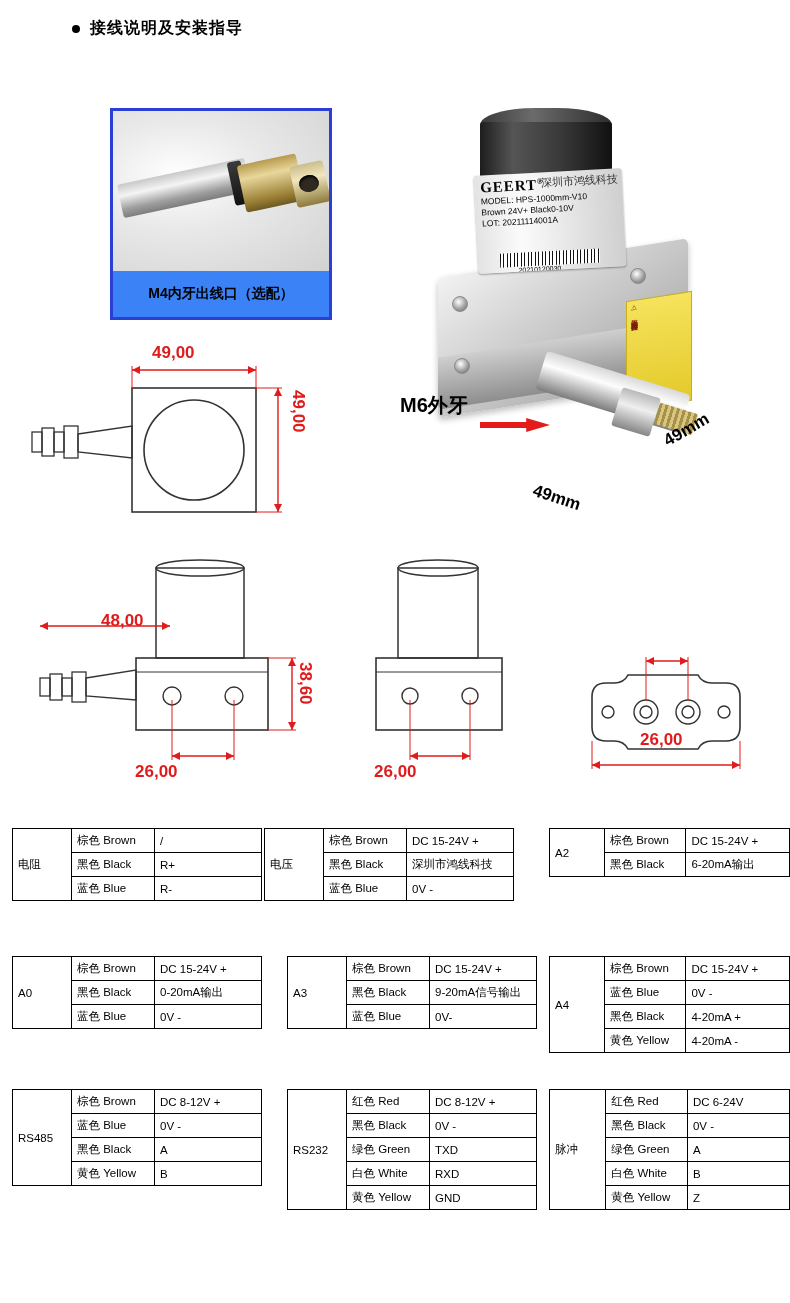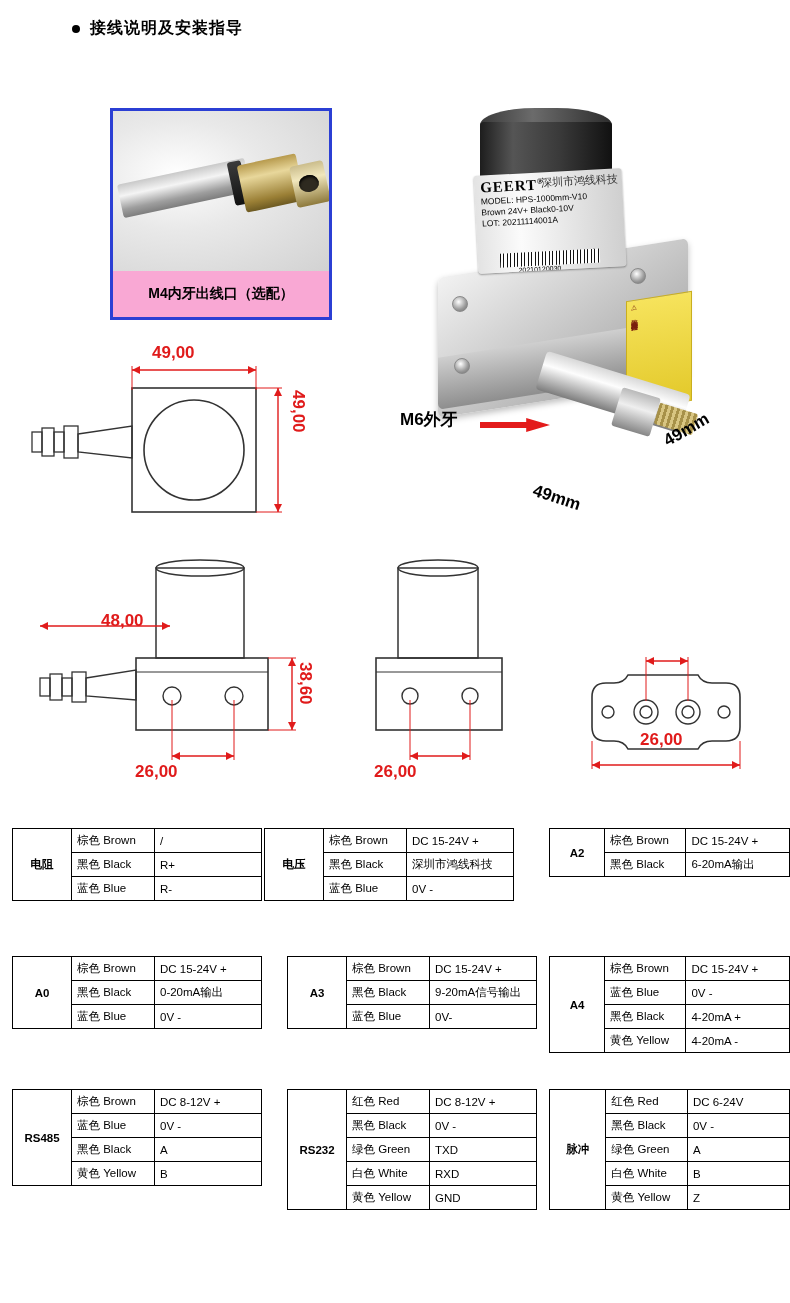--- a/index.html
+++ b/index.html
@@ -48,21 +48,21 @@
   }
 
   
   .inset-box {
     position: absolute;
     left: 110px;
     top: 18px;
     width: 222px;
     height: 212px;
     border: 3px solid #2b3fd4;
-    background: #f9a8d4;
+    background: #3b82f6;
     box-sizing: border-box;
   }
   .inset-photo {
     position: absolute;
     left: 0; top: 0;
     width: 100%;
     height: 160px;
     background:
       radial-gradient(ellipse at 30% 40%, #ffffff 0%, #e9e9e9 40%, #d2d2d2 100%);
     overflow: hidden;
@@ -253,22 +253,22 @@
   .pp-thread {
     position: absolute;
     left: 236px; top: 308px;
     width: 40px; height: 22px;
     transform: rotate(17deg);
     background: repeating-linear-gradient(to right, #a79149 0 3px, #d8c582 3px 6px);
     border-radius: 2px;
   }
   .m6-label {
     position: absolute;
-    left: -20px; top: 308px;
-    font-size: 17px;
+    left: -20px; top: 292px;
+    font-size: 20px;
     font-weight: bold;
   }
   .red-arrow-shape {
     position: absolute;
     left: 60px; top: 318px;
     width: 70px; height: 14px;
     background: #e31b1b;
     clip-path: polygon(0 28%, 66% 28%, 66% 0, 100% 50%, 66% 100%, 66% 72%, 0 72%);
   }
   .dim-49-right {
@@ -314,22 +314,22 @@
     background: #fff;
   }
   .wt td {
     border: 1px solid #000;
     padding: 3px 5px;
     height: 17px;
     vertical-align: middle;
     white-space: nowrap;
   }
   .wt td.name {
-    text-align: center;
-    font-weight: bold;
+    text-align: left;
+    font-weight: normal;
   }
   .col-color { width: 72px; }
   .col-func  { width: 96px; }
   .col-name  { width: 48px; }
 </style>
 </head>
 <body>
 
 <div class="title-row">
   <span class="title-bullet"></span>

